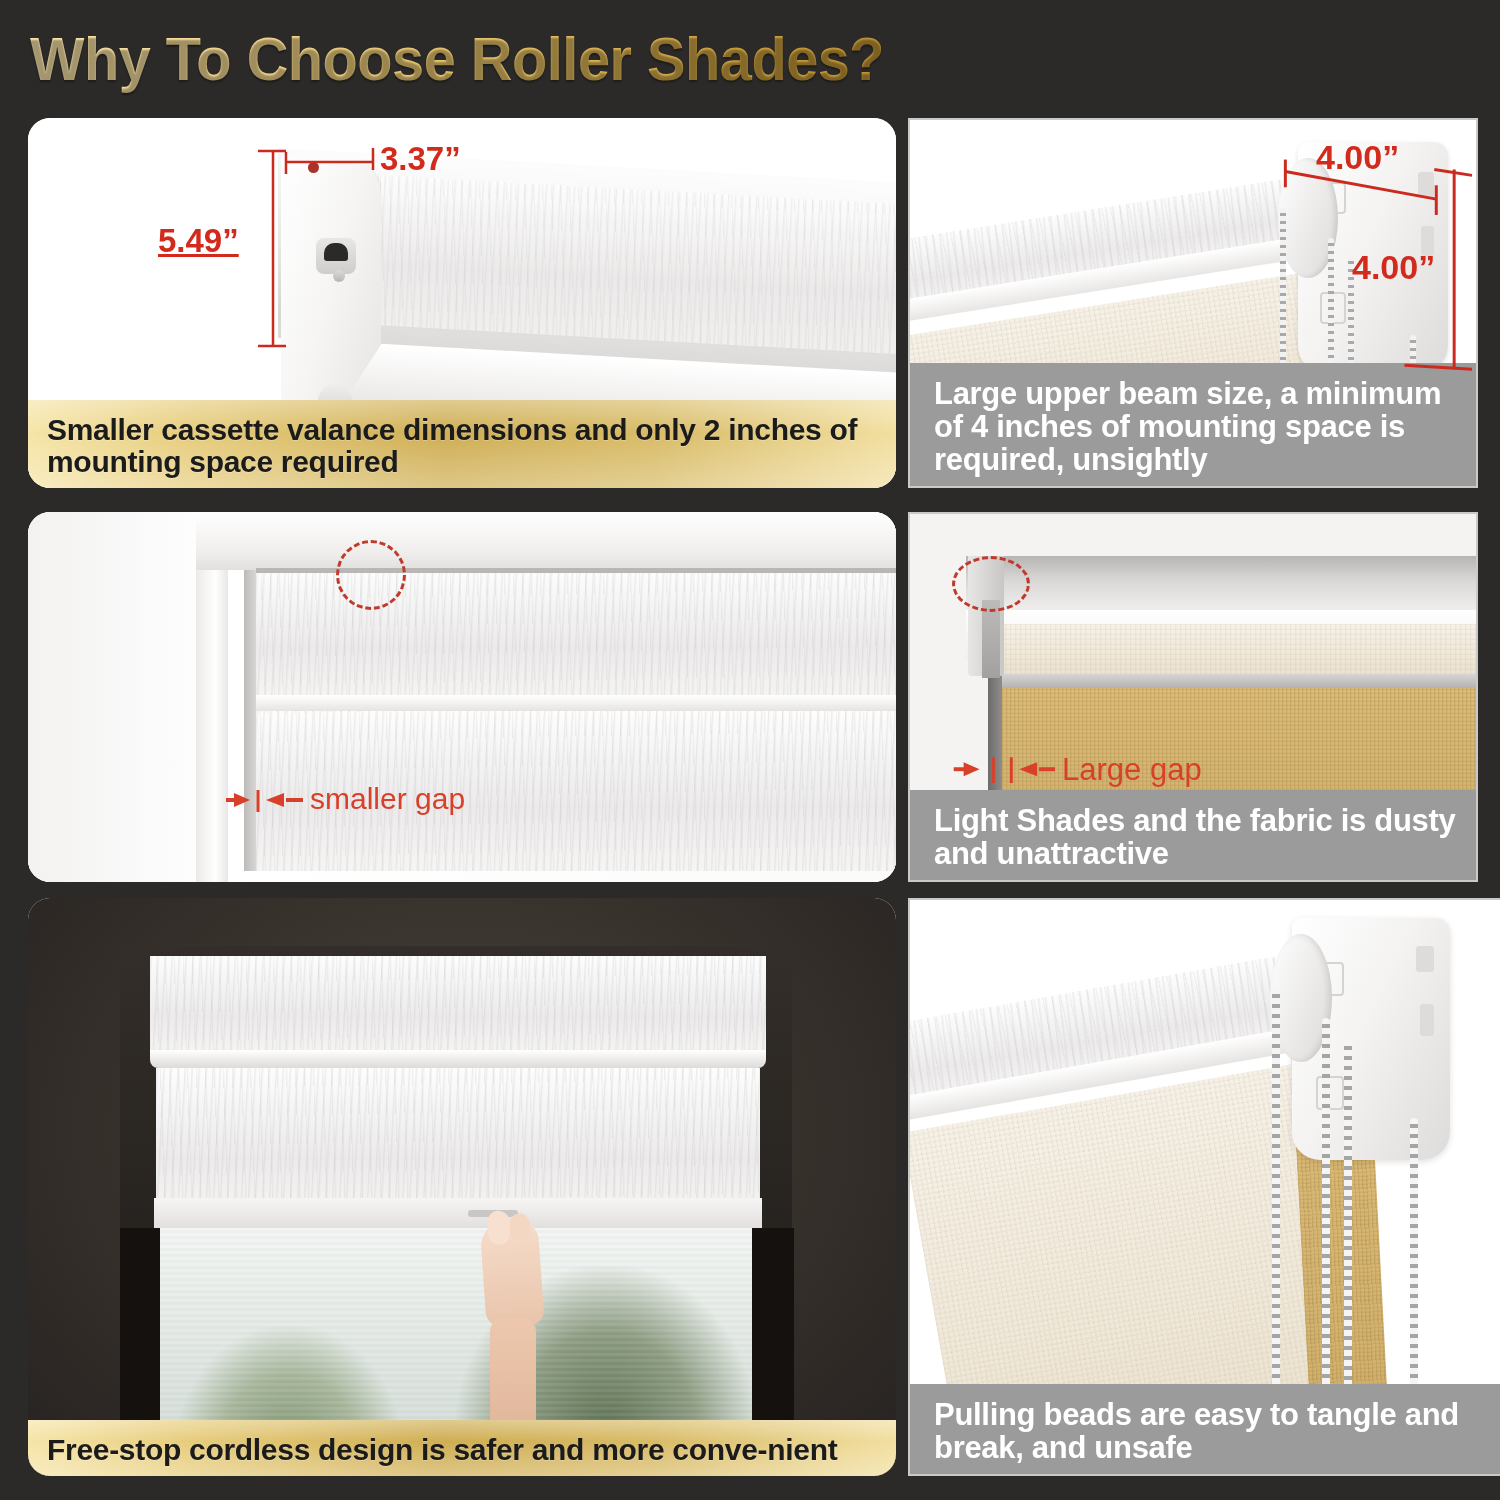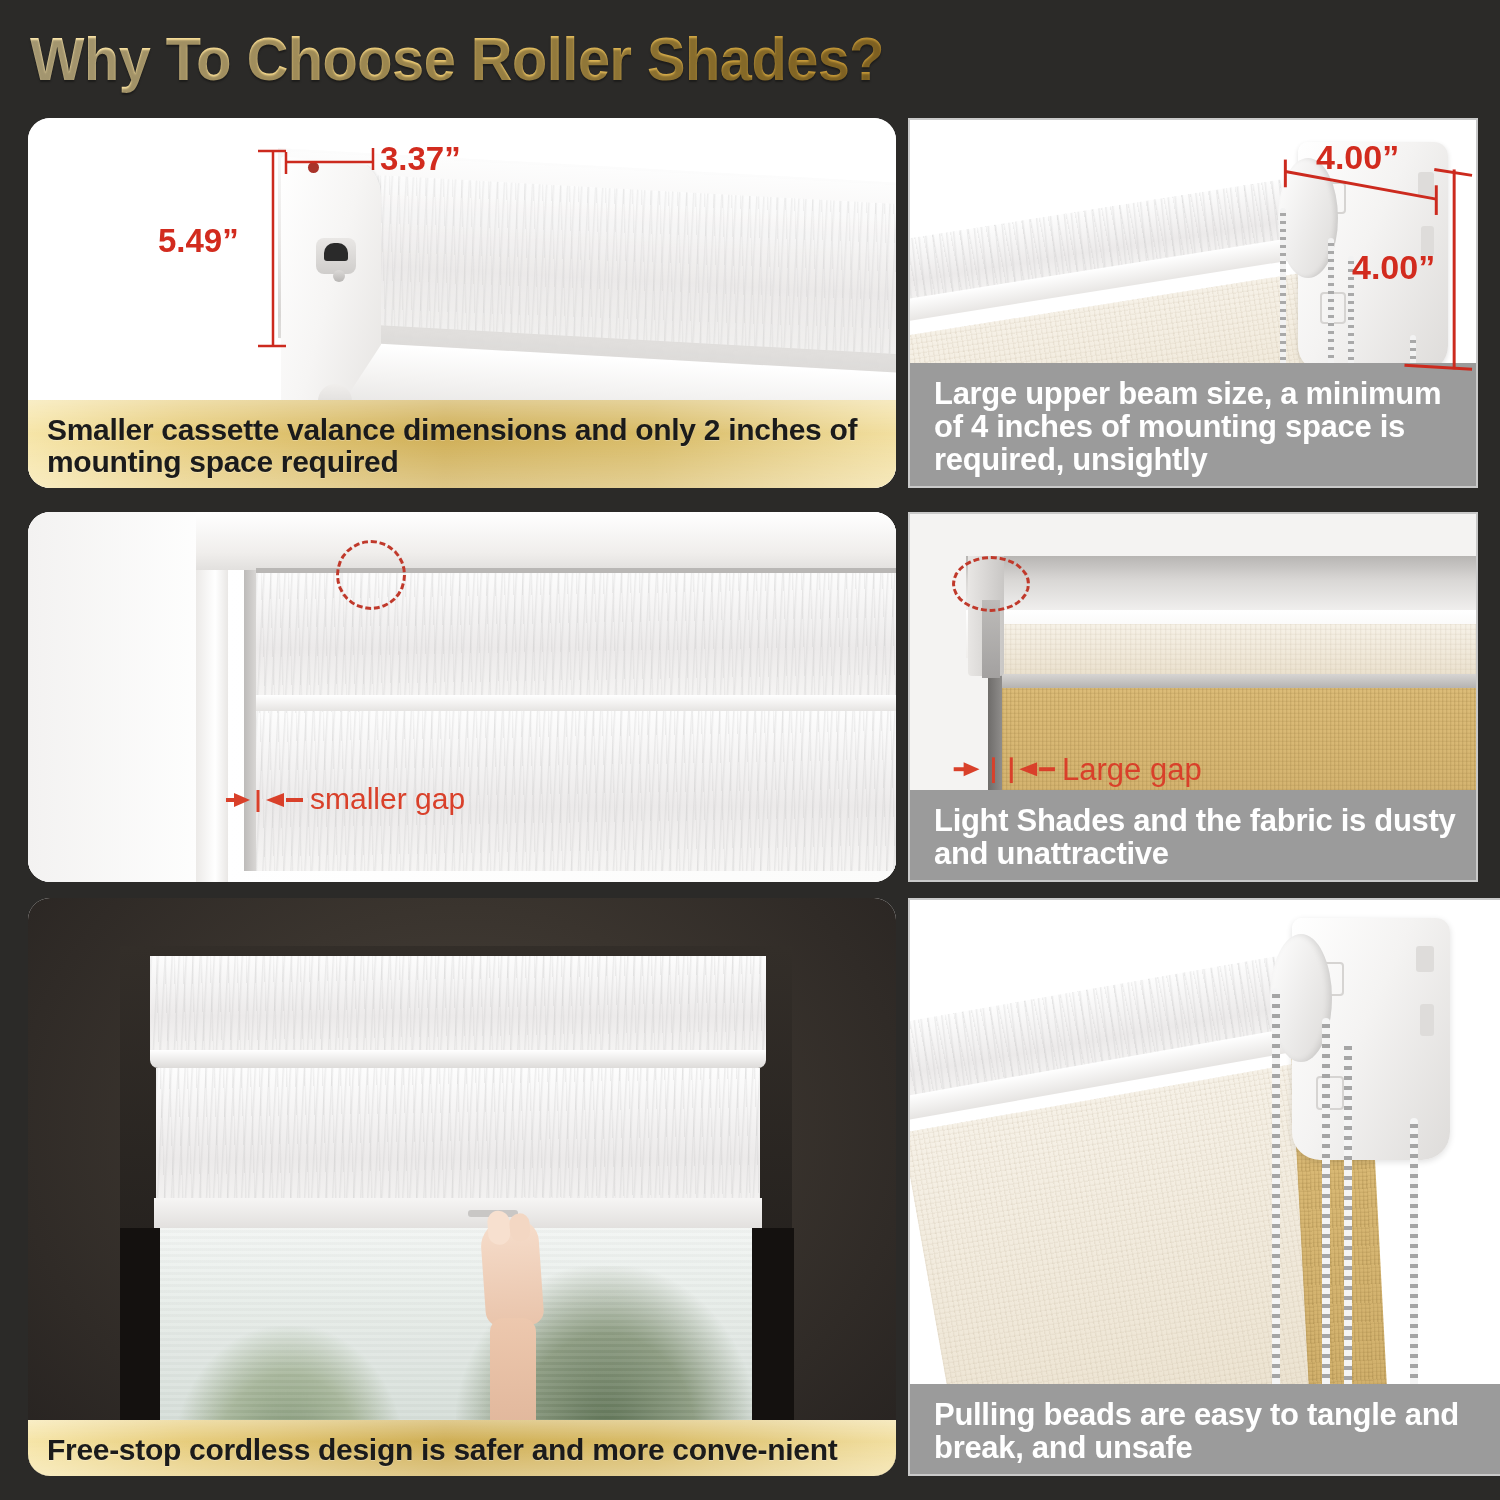--- a/index.html
+++ b/index.html
@@ -157,21 +157,21 @@
     <svg class="ann" viewBox="0 0 868 370" preserveAspectRatio="none">
 
       <line x1="245" y1="33" x2="245" y2="228" stroke="#cc2a1e" stroke-width="2.5"></line>
       <line x1="230" y1="33" x2="258" y2="33" stroke="#cc2a1e" stroke-width="2.5"></line>
       <line x1="230" y1="228" x2="258" y2="228" stroke="#cc2a1e" stroke-width="2.5"></line>
 
       <line x1="258" y1="44" x2="345" y2="44" stroke="#cc2a1e" stroke-width="2.5"></line>
       <line x1="258" y1="34" x2="258" y2="56" stroke="#cc2a1e" stroke-width="2.5"></line>
       <line x1="345" y1="30" x2="345" y2="52" stroke="#cc2a1e" stroke-width="2.5"></line>
     </svg>
-    <div class="dimtext" style="left:130px; top:104px; font-size:33px;">5.49”</div>
+    <div class="dimtext" style="left:130px; top:104px; font-size:33px;text-decoration:underline;">5.49”</div>
     <div class="dimtext" style="left:352px; top:22px; font-size:33px;">3.37”</div>
   </div>
   <div class="cap cap-gold cap-t1">Smaller cassette valance dimensions and only 2 inches of mounting space required</div>
 </div>
 
 <div class="panel panel-bad" style="left:908px; top:118px; width:570px; height:370px;">
   <div class="photo">
 
     <div class="fabric-white" style="position:absolute; left:-20px; top:52px; width:440px; height:70px;
                 transform: rotate(-9deg); transform-origin: right center; border-radius:6px;"></div>

